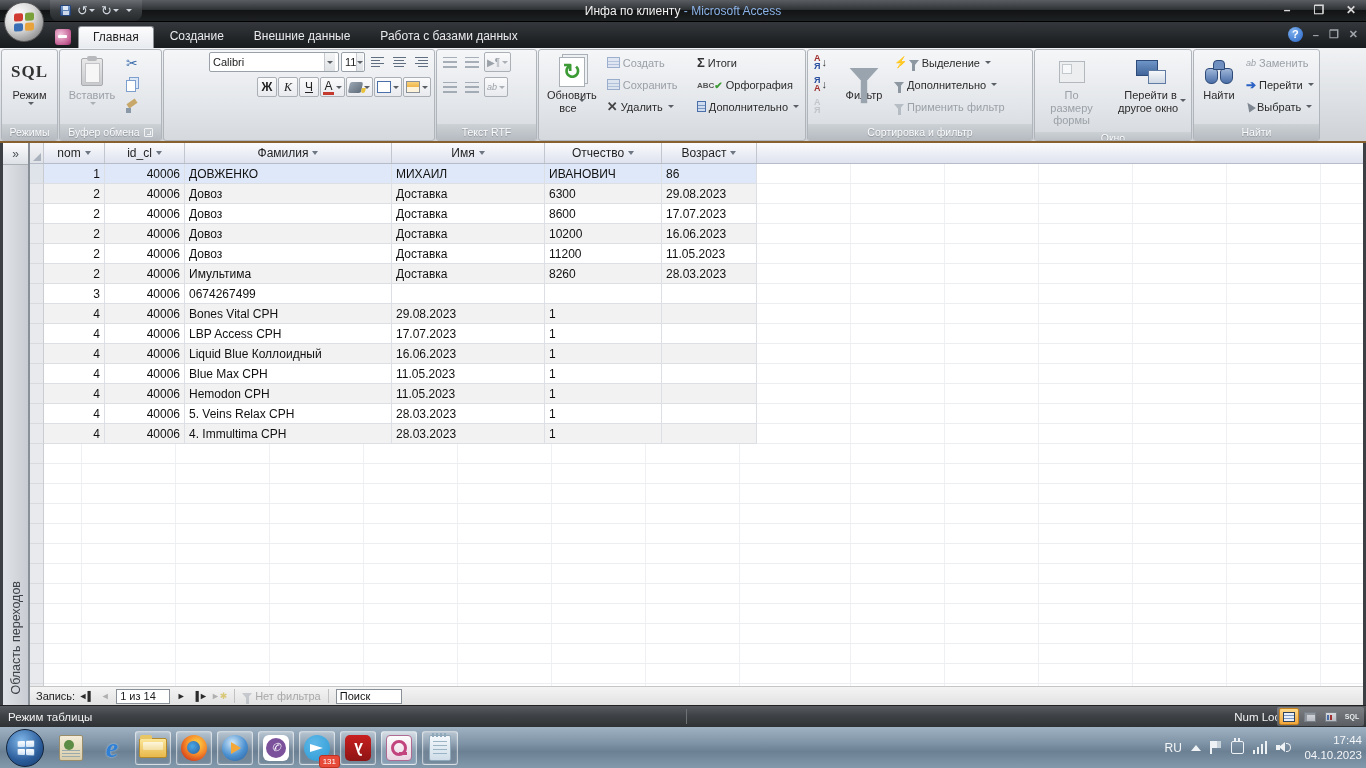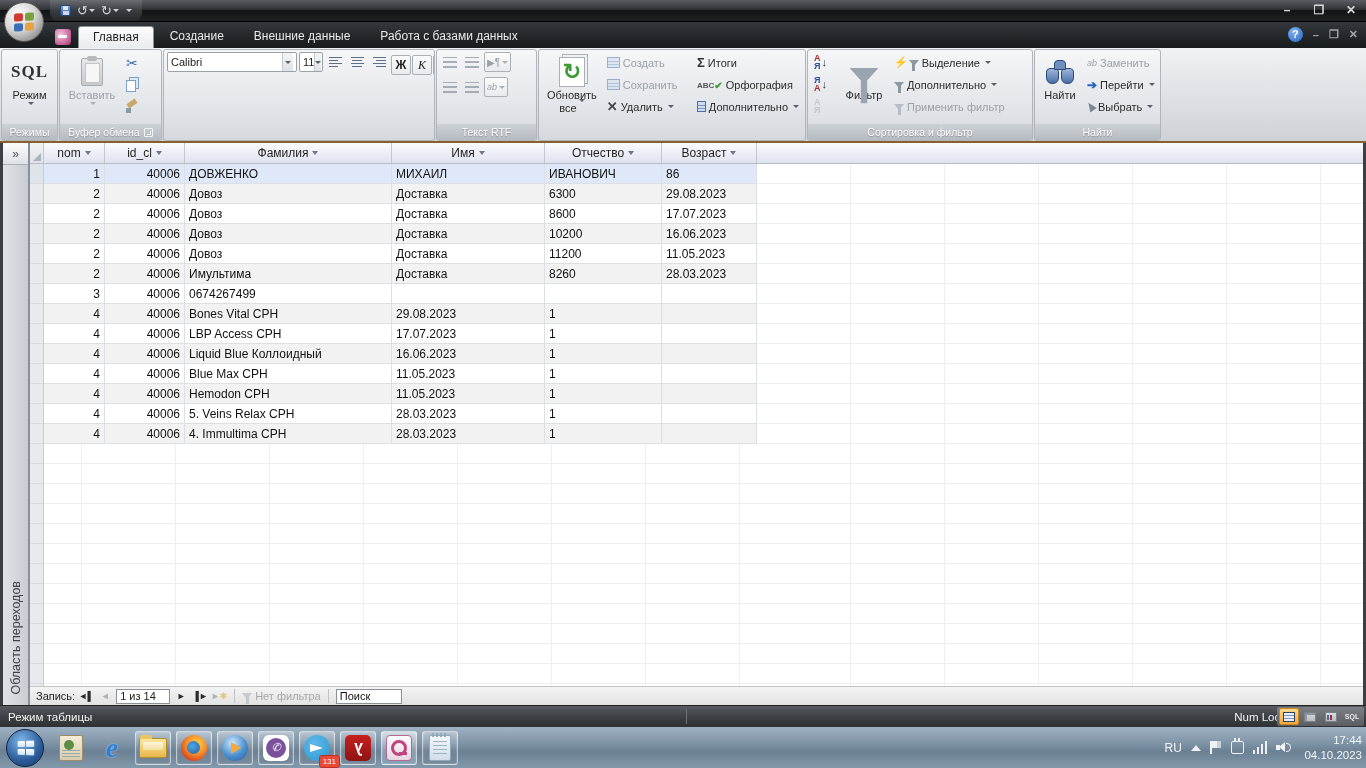--- a/index.html
+++ b/index.html
@@ -243,20 +243,23 @@
     <div class="qat">
       <span class="qbtn">
           <span class="floppy"></span>
         </span>
       <span class="qbtn">↺<span class="qcaret"></span></span>
       <span class="qbtn">↻<span class="qcaret"></span></span>
       <span class="qbtn">
           <span class="qcaret"></span>
         </span>
     </div>
+    <div class="title-text">
+      <span>Инфа по клиенту</span> <span class="app">- Microsoft Access</span>
+    </div>
     <div class="wbtns">
       <span class="wbtn">–</span>
       <span class="wbtn">❐</span>
       <span class="wbtn">✕</span>
     </div>
   </div>
 
   <div class="tabrow">
     <div class="accessicon">
         <div class="key-ic"></div>
@@ -313,21 +316,21 @@
             </div>
         </div>
       </div>
       <div class="rg-label">
           <span>Буфер обмена</span>
           <span class="launcher"></span>
         </div>
     </div>
 
     <div class="rgroup" style="width:272px">
-      <div class="rg-content" style="flex-direction:row; align-items:flex-start;">
+      <div class="rg-content" style="flex-direction:column; align-items:flex-end;">
         <div class="fontrow1">
           <div class="combo" style="width:130px">
             <span class="cname">Calibri</span>
               <span class="cdrop">
                 <span class="caret" style="margin:0"></span>
               </span>
           </div>
           <div class="combo" style="width:24px">
             <span class="cname">11</span>
               <span class="cdrop">
@@ -536,20 +539,41 @@
               <span class="sfun" style="opacity:.5"></span>
               <span>Применить фильтр</span>
             </div>
         </div>
       </div>
       <div class="rg-label">
           <span>Сортировка и фильтр</span>
         </div>
     </div>
 
+    <div class="rgroup" style="width:158px">
+      <div class="rg-content" style="justify-content:center; gap:8px;">
+        <div class="bigbtn disabled" style="width:68px">
+          <div class="bicon">
+              <span class="formwin-ic"></span>
+            </div>
+          <span>По размеру</span>
+            <span>формы</span>
+        </div>
+        <div class="bigbtn" style="width:76px">
+          <div class="bicon">
+              <span class="winswitch-ic"></span>
+            </div>
+          <span>Перейти в</span>
+          <span><span>другое окно</span><span class="caret"></span></span>
+        </div>
+      </div>
+      <div class="rg-label">
+          <span>Окно</span>
+        </div>
+    </div>
 
     <div class="rgroup" style="width:127px">
       <div class="rg-content">
         <div class="bigbtn" style="width:44px">
           <div class="bicon">
               <span class="binoc">
                 <i></i>
                 <i></i>
               </span>
             </div>

